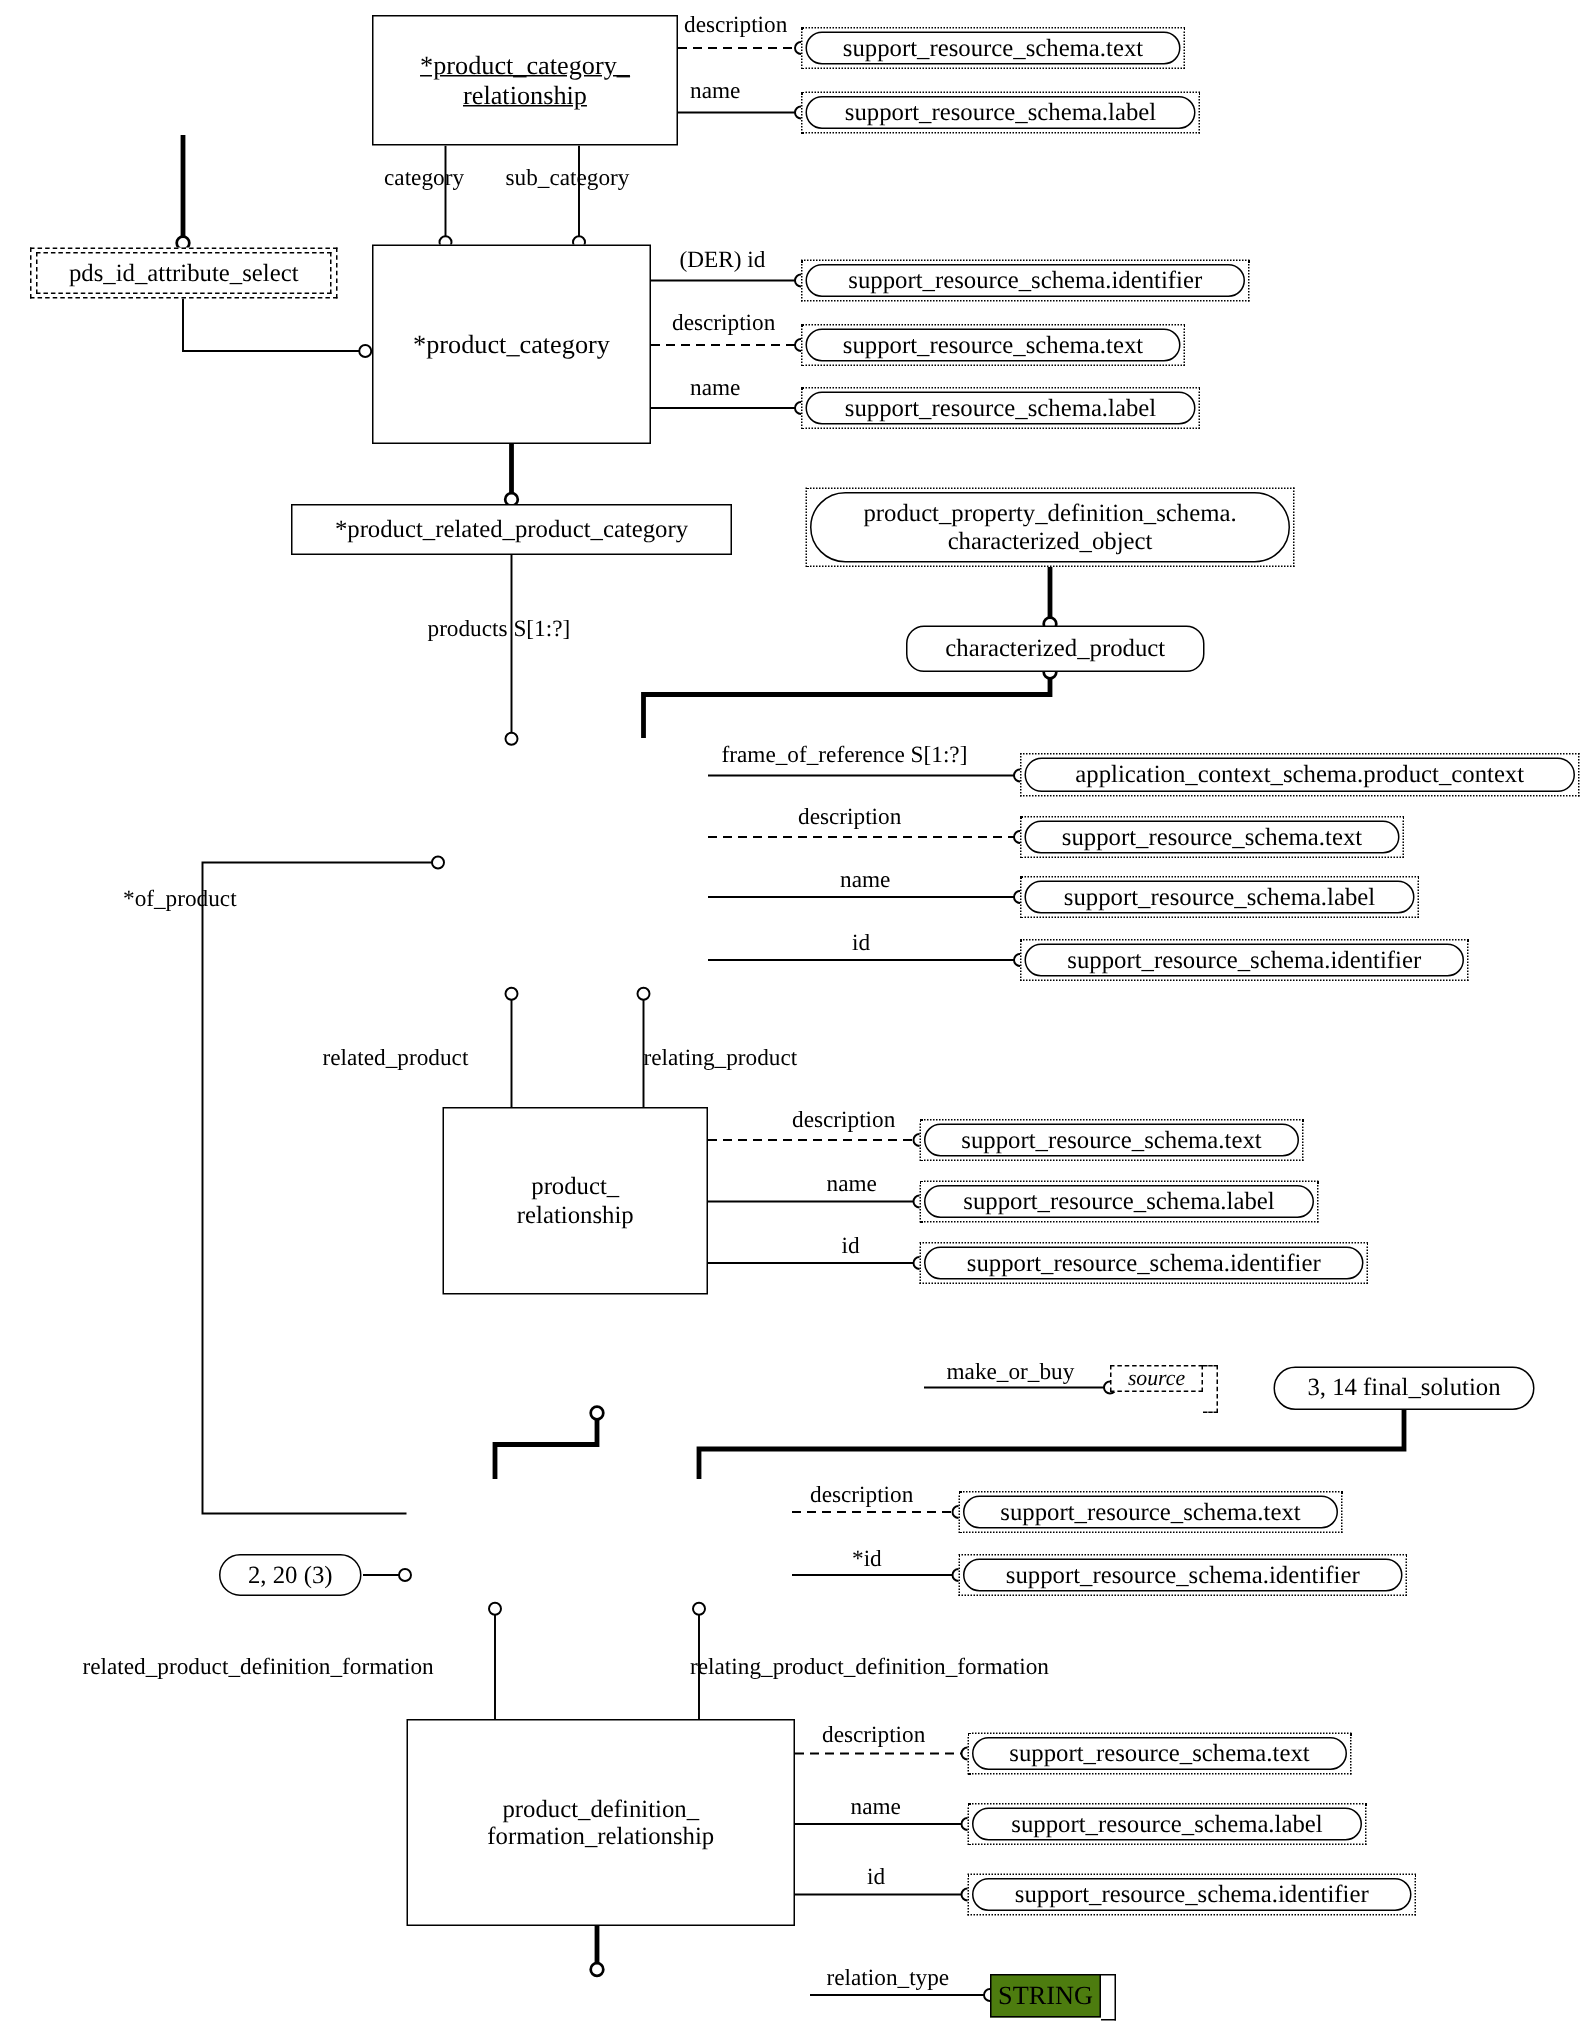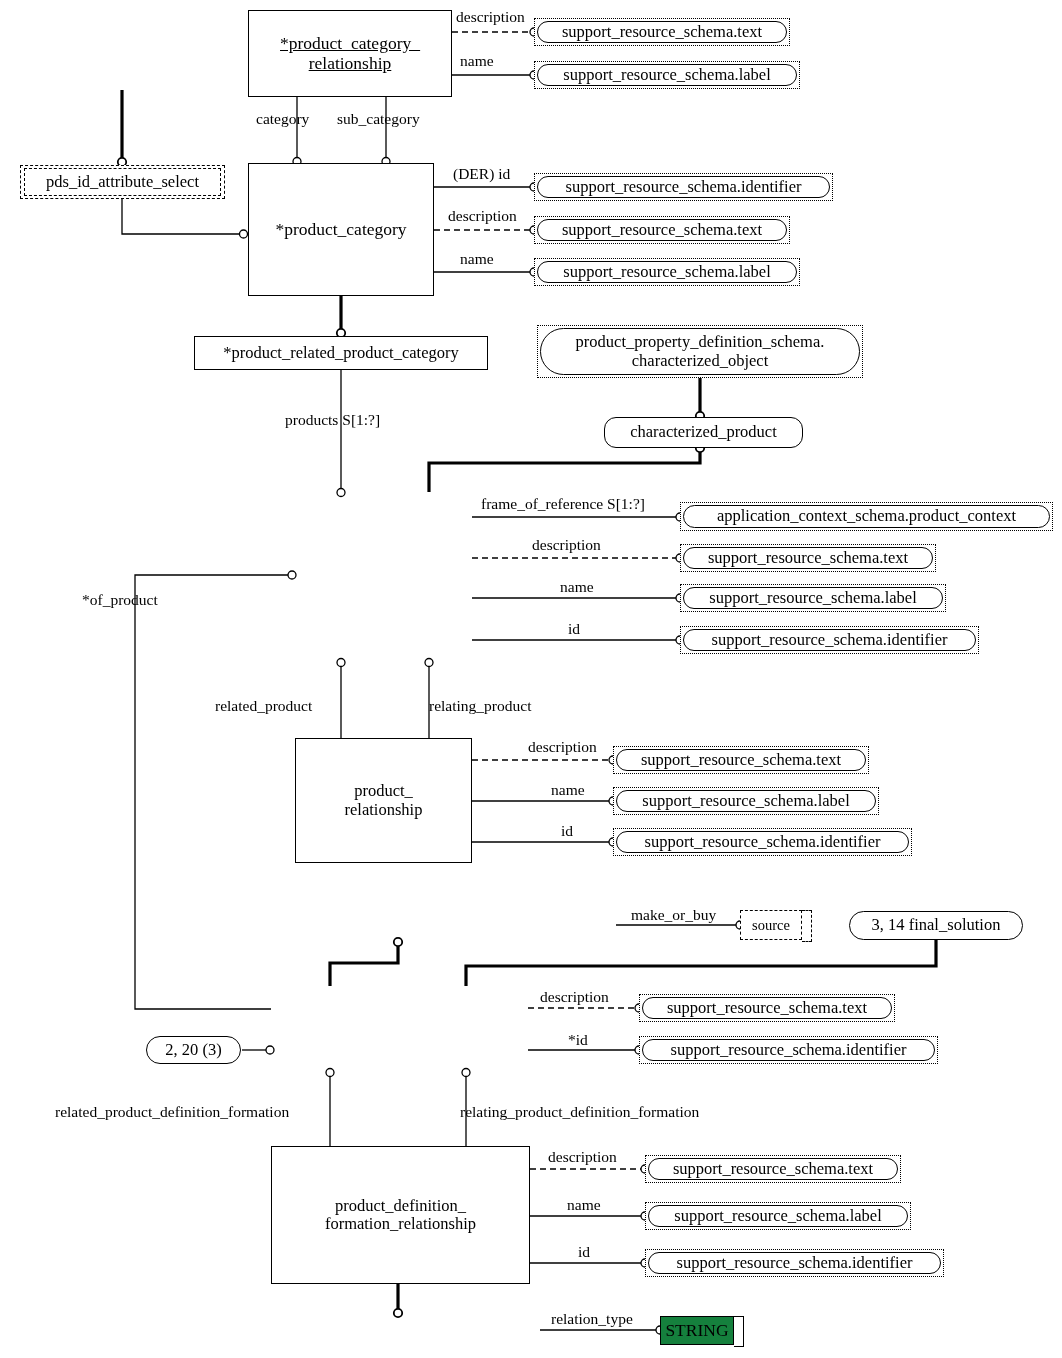--- a/index.html
+++ b/index.html
@@ -29,21 +29,21 @@
   .dashdash > .inner {
       width:100%; height:100%; border:1.4px dashed #000;
       display:flex; align-items:center; justify-content:center; box-sizing:border-box;
   }
 
   
   .dashbox { border:1.5px dashed #000; background:#fff; }
   .dashbox-stripe { position:absolute; border:1.5px dashed #000; border-left:none; background:#fff; }
 
   
-  .deftype { border:1.4px solid #000; background:#15803d; }
+  .deftype { border:1.4px solid #000; background:#4d7c0f; }
   .deftype-stripe { position:absolute; border:1.4px solid #000; border-left:none; background:#fff; }
 
   .lbl { position:absolute; white-space:nowrap; background:transparent; }
 
   .fs14 { font-size:14.5px; }
   .fs15 { font-size:15.5px; }
   .fs16 { font-size:16.5px; }
   .fs17 { font-size:17.5px; }
 </style>
 </head>
@@ -180,21 +180,21 @@
 characterized_object</div>
   </div>
 
   <div class="node entity fs16" style="left:604px; top:417px; width:199px; height:31px;border-radius:12px;">characterized_product</div>
 
 
   <div class="node entity fs16" style="left:295px; top:738px; width:177px; height:125px; white-space:pre-line;">product_
 relationship</div>
 
 
-  <div class="node dashbox fs14" style="left:740px; top:910px; width:62px; height:30px;">source</div>
+  <div class="node dashbox fs14" style="left:740px; top:910px; width:62px; height:18px;font-style:italic;">source</div>
   <div class="dashbox-stripe" style="left:802px; top:910px; width:9px; height:30px;"></div>
 
   <div class="node stadium fs16" style="left:849px; top:911px; width:174px; height:29px;">3, 14 final_solution</div>
 
 
   <div class="node stadium fs16" style="left:146px; top:1036px; width:95px; height:28px;">2, 20 (3)</div>
 
   <div class="node entity fs16" style="left:271px; top:1146px; width:259px; height:138px; white-space:pre-line;">product_definition_
 formation_relationship</div>
 

